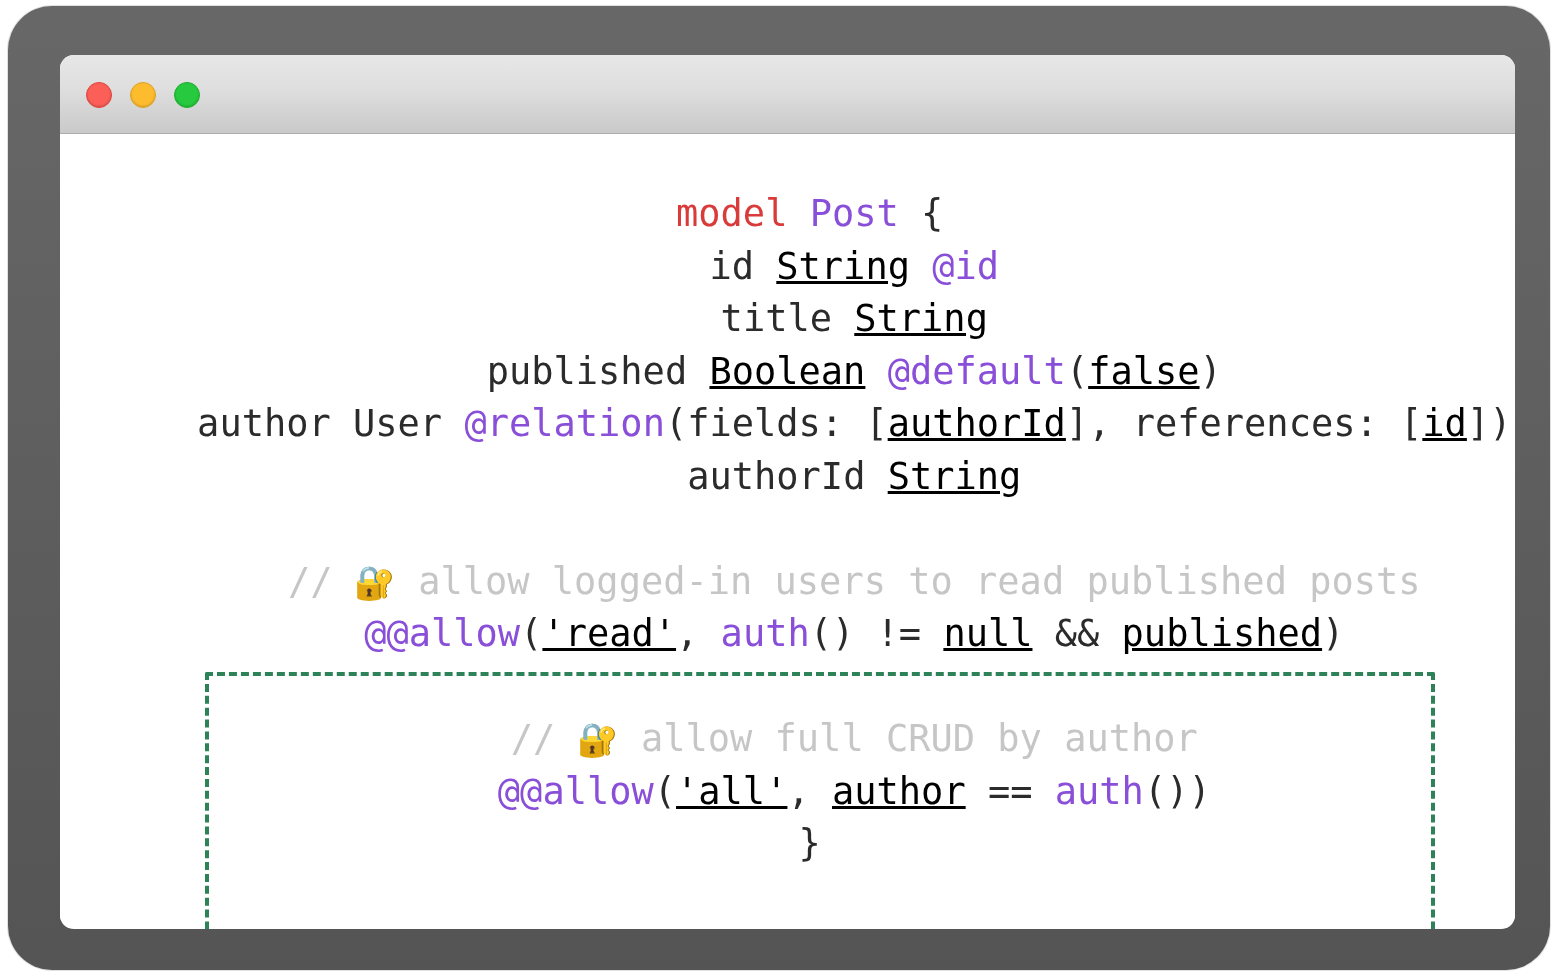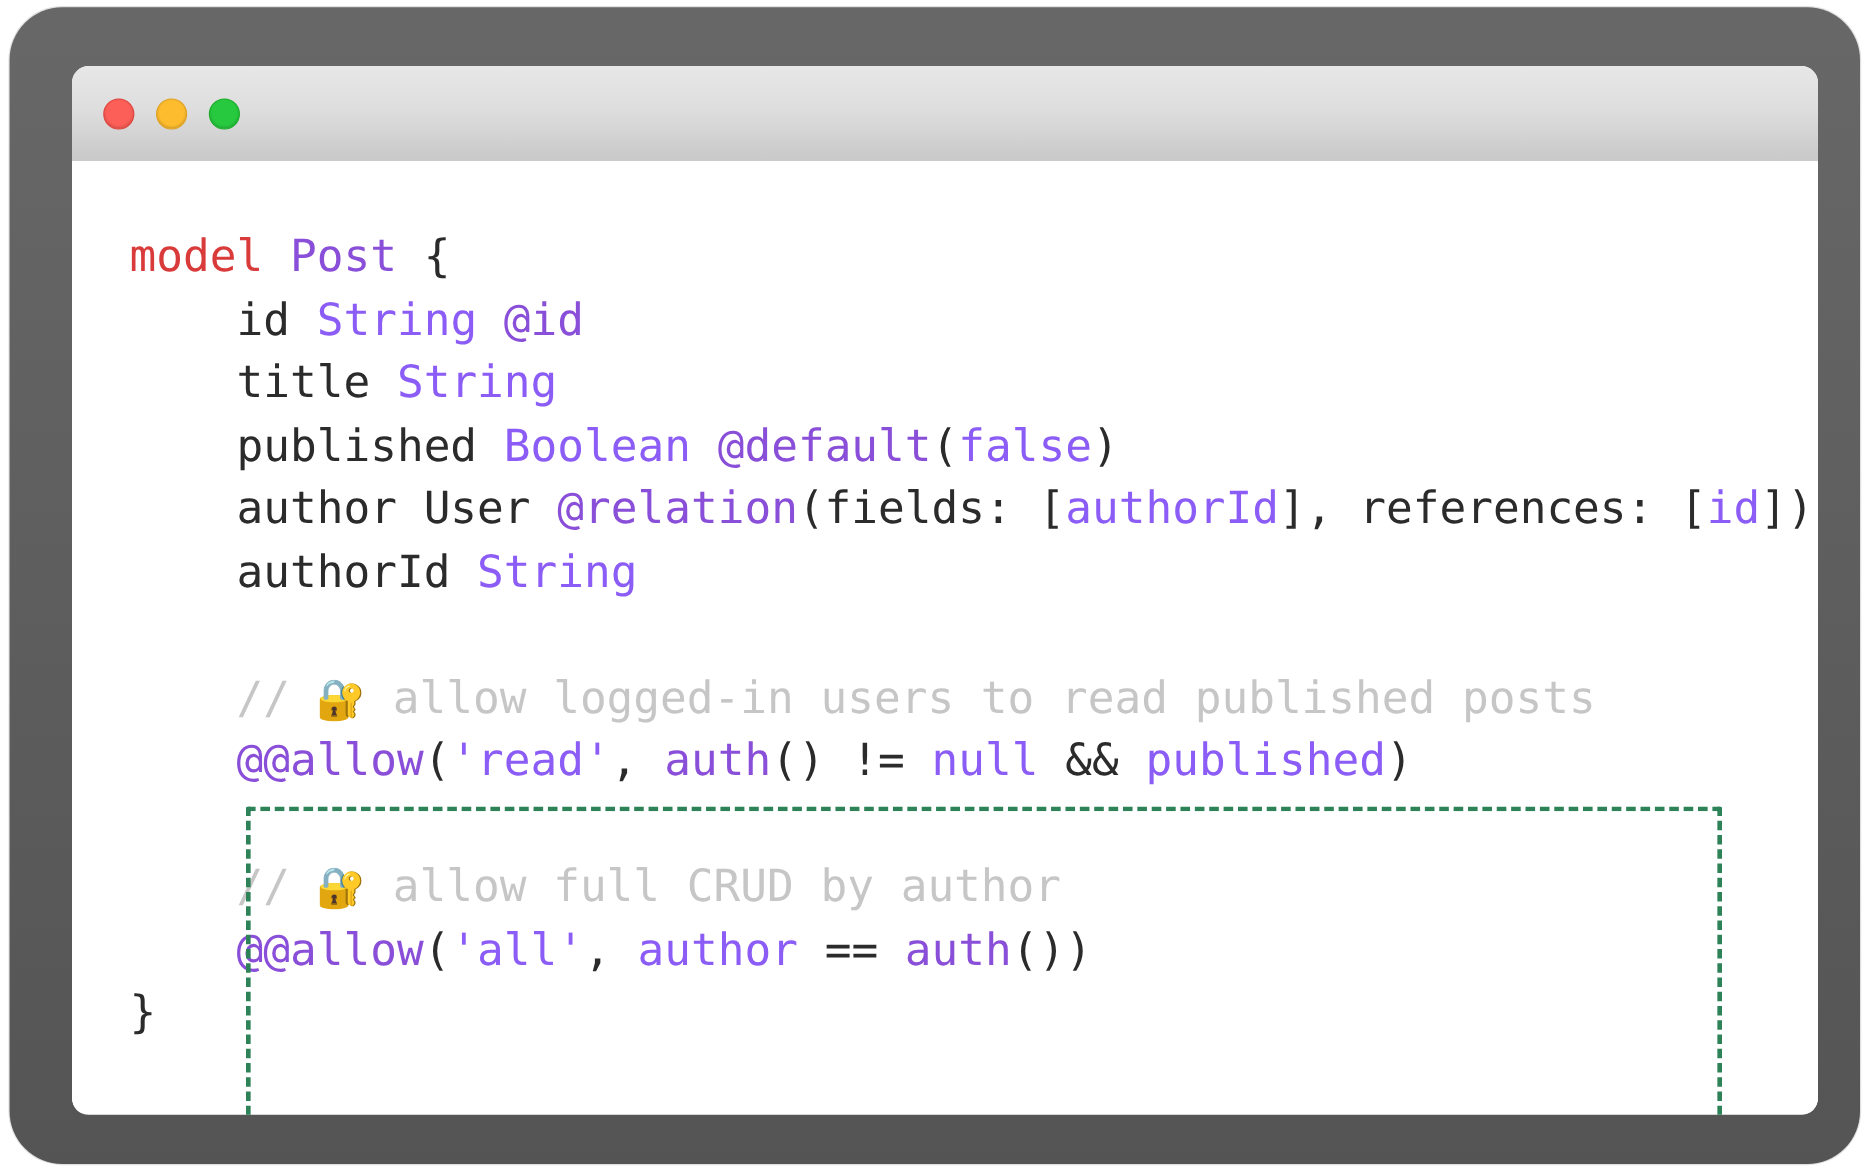--- a/index.html
+++ b/index.html
@@ -69,39 +69,40 @@
   .dot.red    { background: #fb5f57; border: 1px solid #e0443e; }
   .dot.yellow { background: #fdbc2e; border: 1px solid #dea123; }
   .dot.green  { background: #27c93f; border: 1px solid #1dad2b; }
 
   
   #code {
     position: relative;
     padding: 0;
     background: #ffffff;
     height: 794px;
+    text-align: center;
   }
 
   .code-lines {
     position: absolute;
     left: 48px;
     top: 54px;
     font-family: "DejaVu Sans Mono", monospace;
     font-size: 37px;
     line-height: 52.5px;
     white-space: pre;
     letter-spacing: 0px;
   }
   .line { height: 52.5px; }
   .line.blank { height: 52.5px; }
 
   
   .kw       { color: #d93b3b; }   
   .type-pu  { color: #8a4fd8; }   
-  .type-bl  { color: #8b5cf6; }   
+  .type-bl  { color: #000000; text-decoration: underline; }   
   .plain    { color: #2b2b2b; }   
   .cmt      { color: #c6c6c6; }   
 
   
   #dashbox {
     position: absolute;
     left: 145px;
     top: 538px;
     width: 1230px;
     height: 293px;

